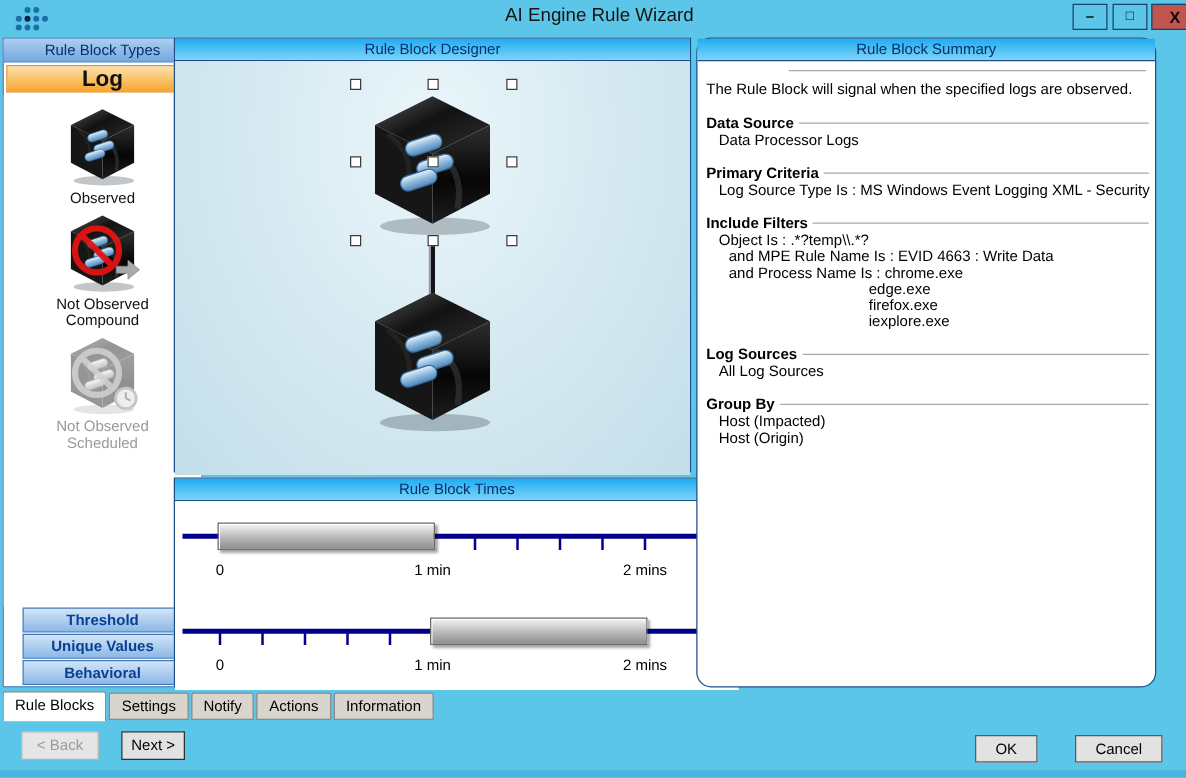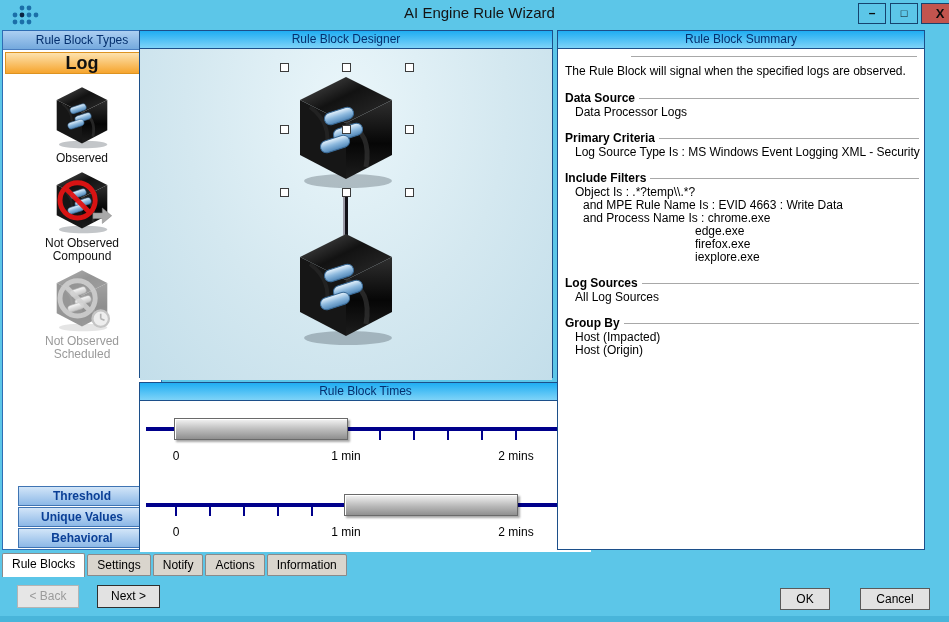--- a/index.html
+++ b/index.html
@@ -56,41 +56,41 @@
   .times-body{position:relative;width:100%;height:151px;background:#fff;}
   .slider{position:absolute;left:0;width:100%;height:52px;}
   .slider .track{position:absolute;left:6px;right:6px;top:9px;height:4px;background:#00008b;}
   .slider .tick{position:absolute;top:11px;width:2px;height:11px;background:#00008b;}
   .slider .bar{position:absolute;top:0;height:22px;box-sizing:border-box;cursor:ew-resize;
     background:linear-gradient(#f4f4f4,#b9b9b9 55%,#8f8f8f);
     border:1px solid #6a6a6a;
     box-shadow:inset 1px 1px 0 #ffffff, 2px 2px 2px rgba(0,0,0,0.35);}
   .slider .tlabel{position:absolute;top:31px;transform:translateX(-50%);font-size:12px;color:#000;white-space:nowrap;}
   
-  #summary-panel{left:557px;top:30px;width:368px;height:520px;}
+  #summary-panel{left:557px;top:30px;width:368px;height:520px;border-radius:12px;}
   .summary-body{padding:4px 5px 0 7px;font-size:12px;color:#000;overflow:hidden;}
   .top-divider{height:1px;background:#a8a8a8;margin:3px 2px 8px 66px;}
   .summary-intro{margin-bottom:13px;line-height:13px;}
   .sec{margin-bottom:12px;}
   .sec-title-row{display:flex;align-items:center;margin-bottom:1px;}
   .sec-title-row b{font-size:12px;white-space:nowrap;}
   .sec-title-row .rule{flex:1;height:1px;background:#a8a8a8;margin-left:4px;margin-top:1px;}
   .sec-line{line-height:13px;white-space:pre;}
   .ind1{padding-left:10px;}
   .ind2{padding-left:18px;}
   .ind3{padding-left:130px;}
   
   #tabstrip{position:absolute;left:2px;top:552px;height:25px;white-space:nowrap;}
   .tab{display:inline-block;padding:3px 9px 3px;background:#d9d5cd;border:1px solid #8a8a8a;
     margin-right:2px;border-radius:2px 2px 0 0;font-size:12px;color:#000;position:relative;top:2px;cursor:pointer;}
   .tab.active{background:#ffffff;top:1px;padding-bottom:6px;z-index:2;border-bottom:none;}
   .btn{position:absolute;height:23px;background:#e2e2e2;border:1px solid #6f6f6f;
     box-sizing:border-box;font-size:12px;color:#000;text-align:center;line-height:21px;cursor:pointer;}
   #btn-back{left:17px;top:585px;width:62px;color:#9b9b9b;border-color:#b4b4b4;background:#e6e6e6;}
-  #btn-next{left:97px;top:585px;width:63px;border:1px solid #2f2f2f;}
+  #btn-next{left:97px;top:585px;width:51px;border:1px solid #2f2f2f;}
   #btn-ok{left:780px;top:588px;width:50px;height:22px;border-color:#5a5a5a;}
   #btn-cancel{left:860px;top:588px;width:70px;height:22px;border-color:#5a5a5a;}
   #app::after{content:"";position:absolute;left:0;right:0;bottom:0;height:6px;background:#49b5da;}
 </style>
 </head>
 <body>
 
 <svg width="0" height="0" style="position:absolute" aria-hidden="true">
   <defs>
     <linearGradient id="cubeTop" x1="0" y1="0" x2="1" y2="1">

